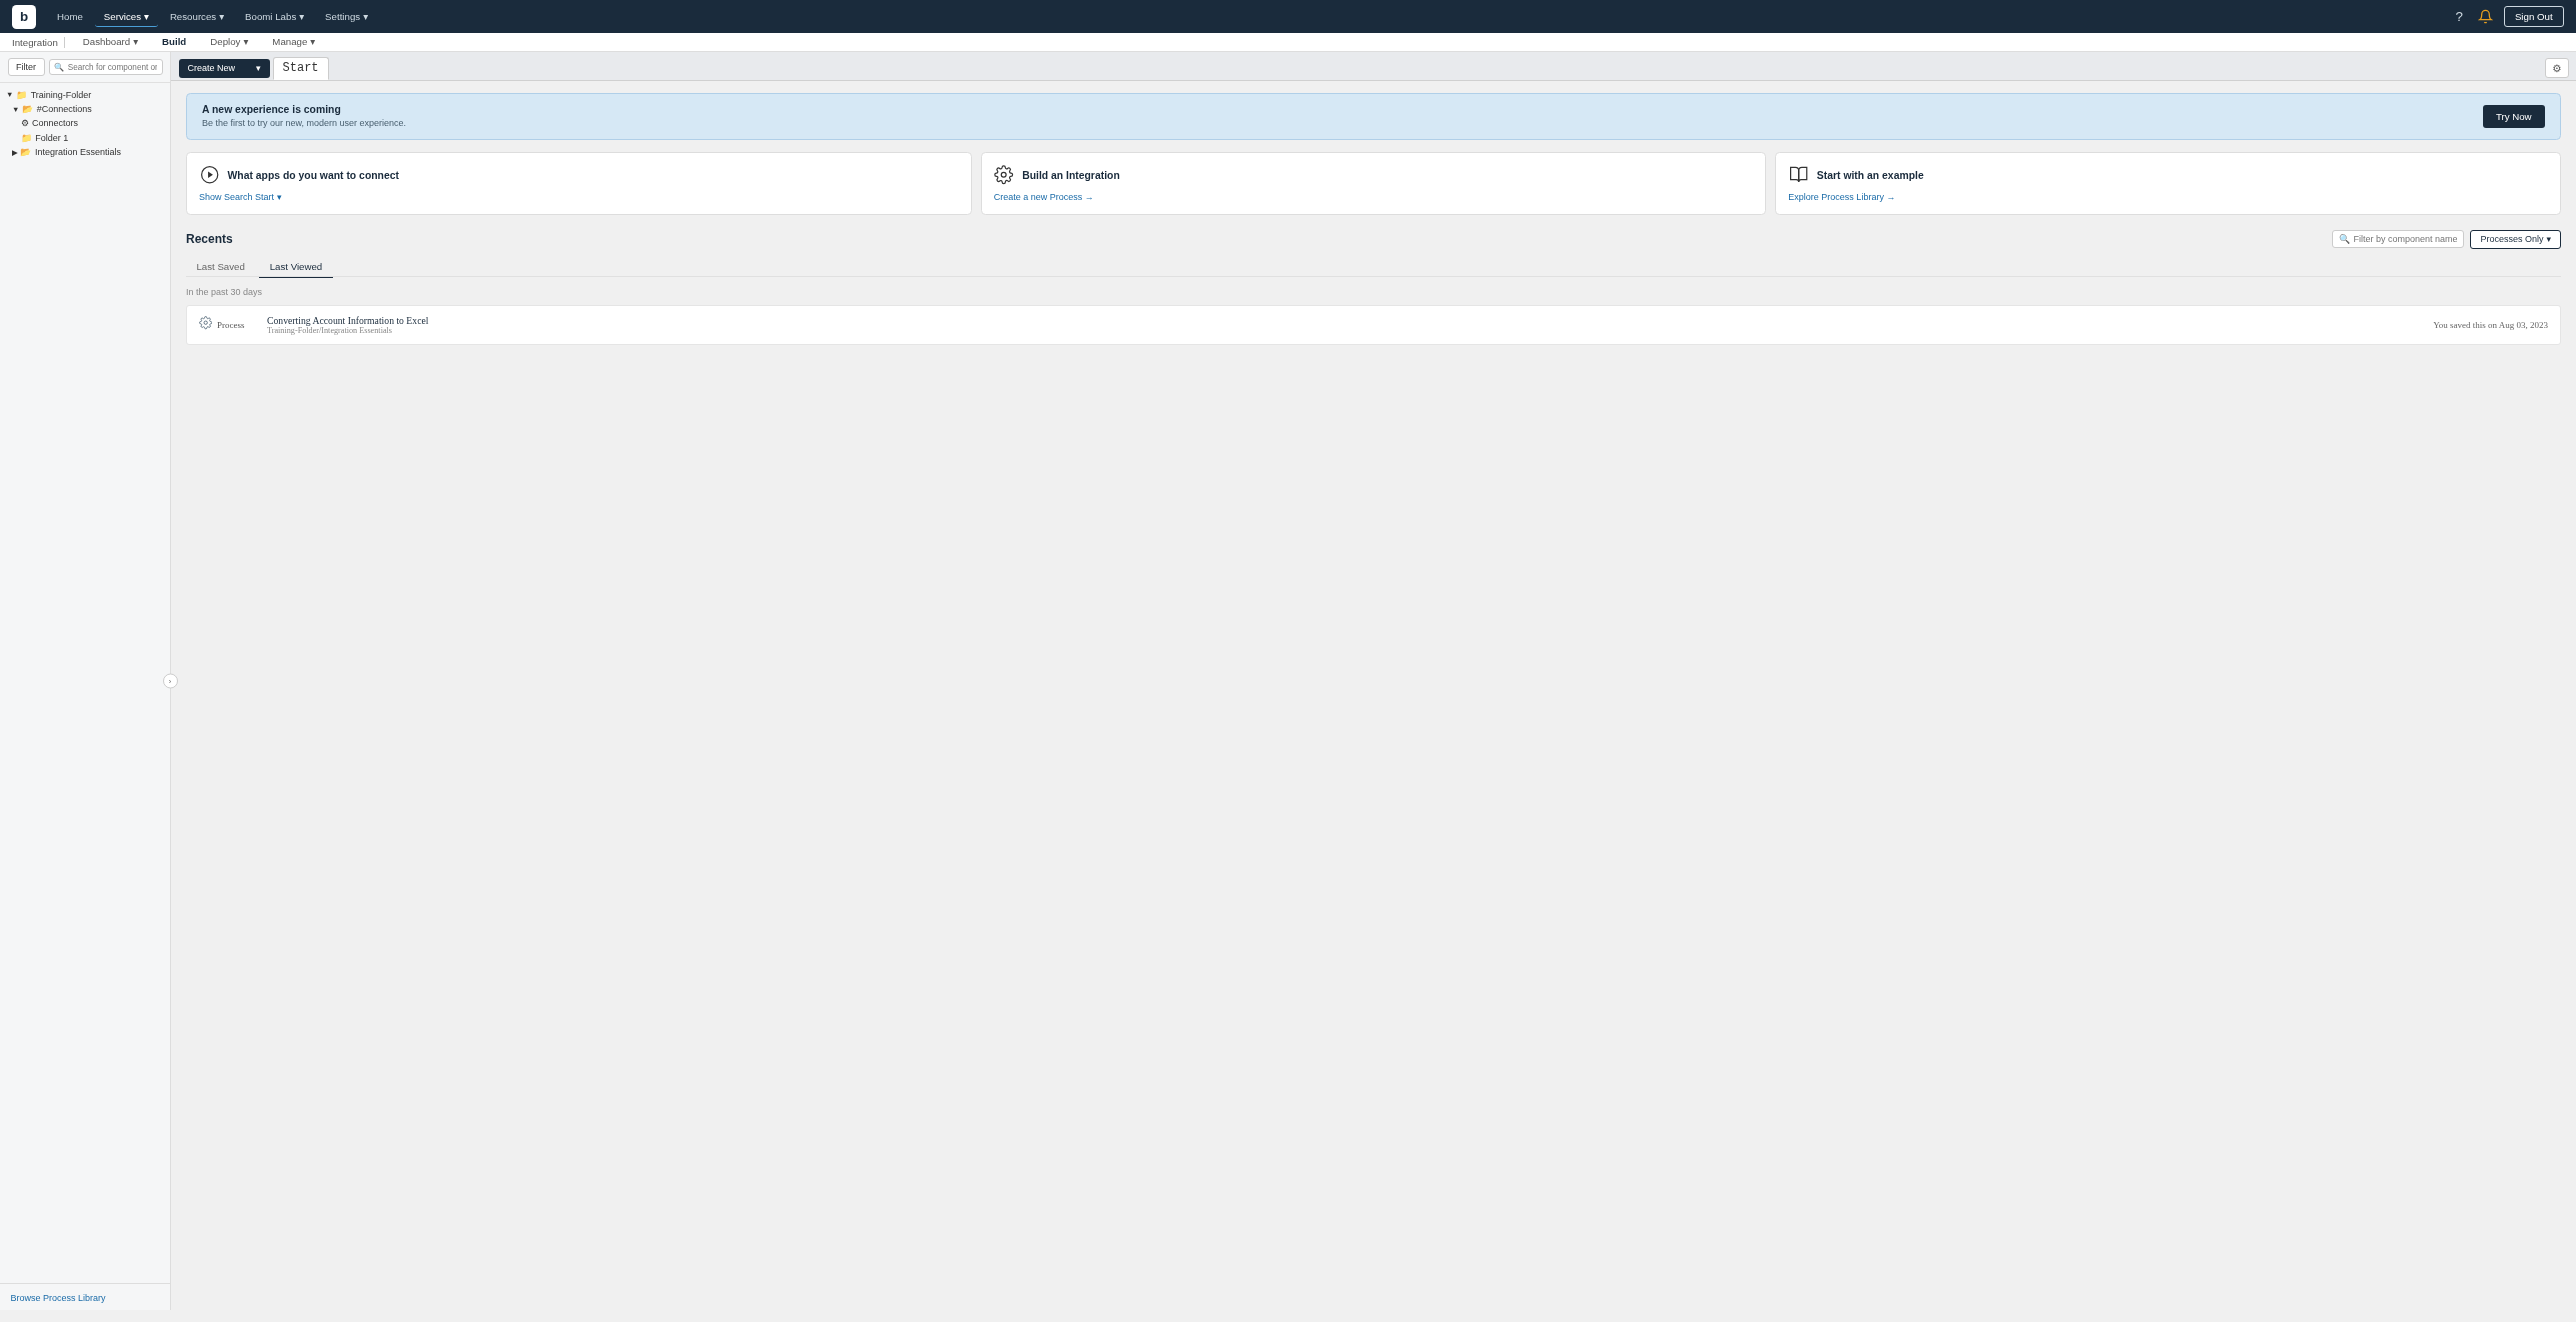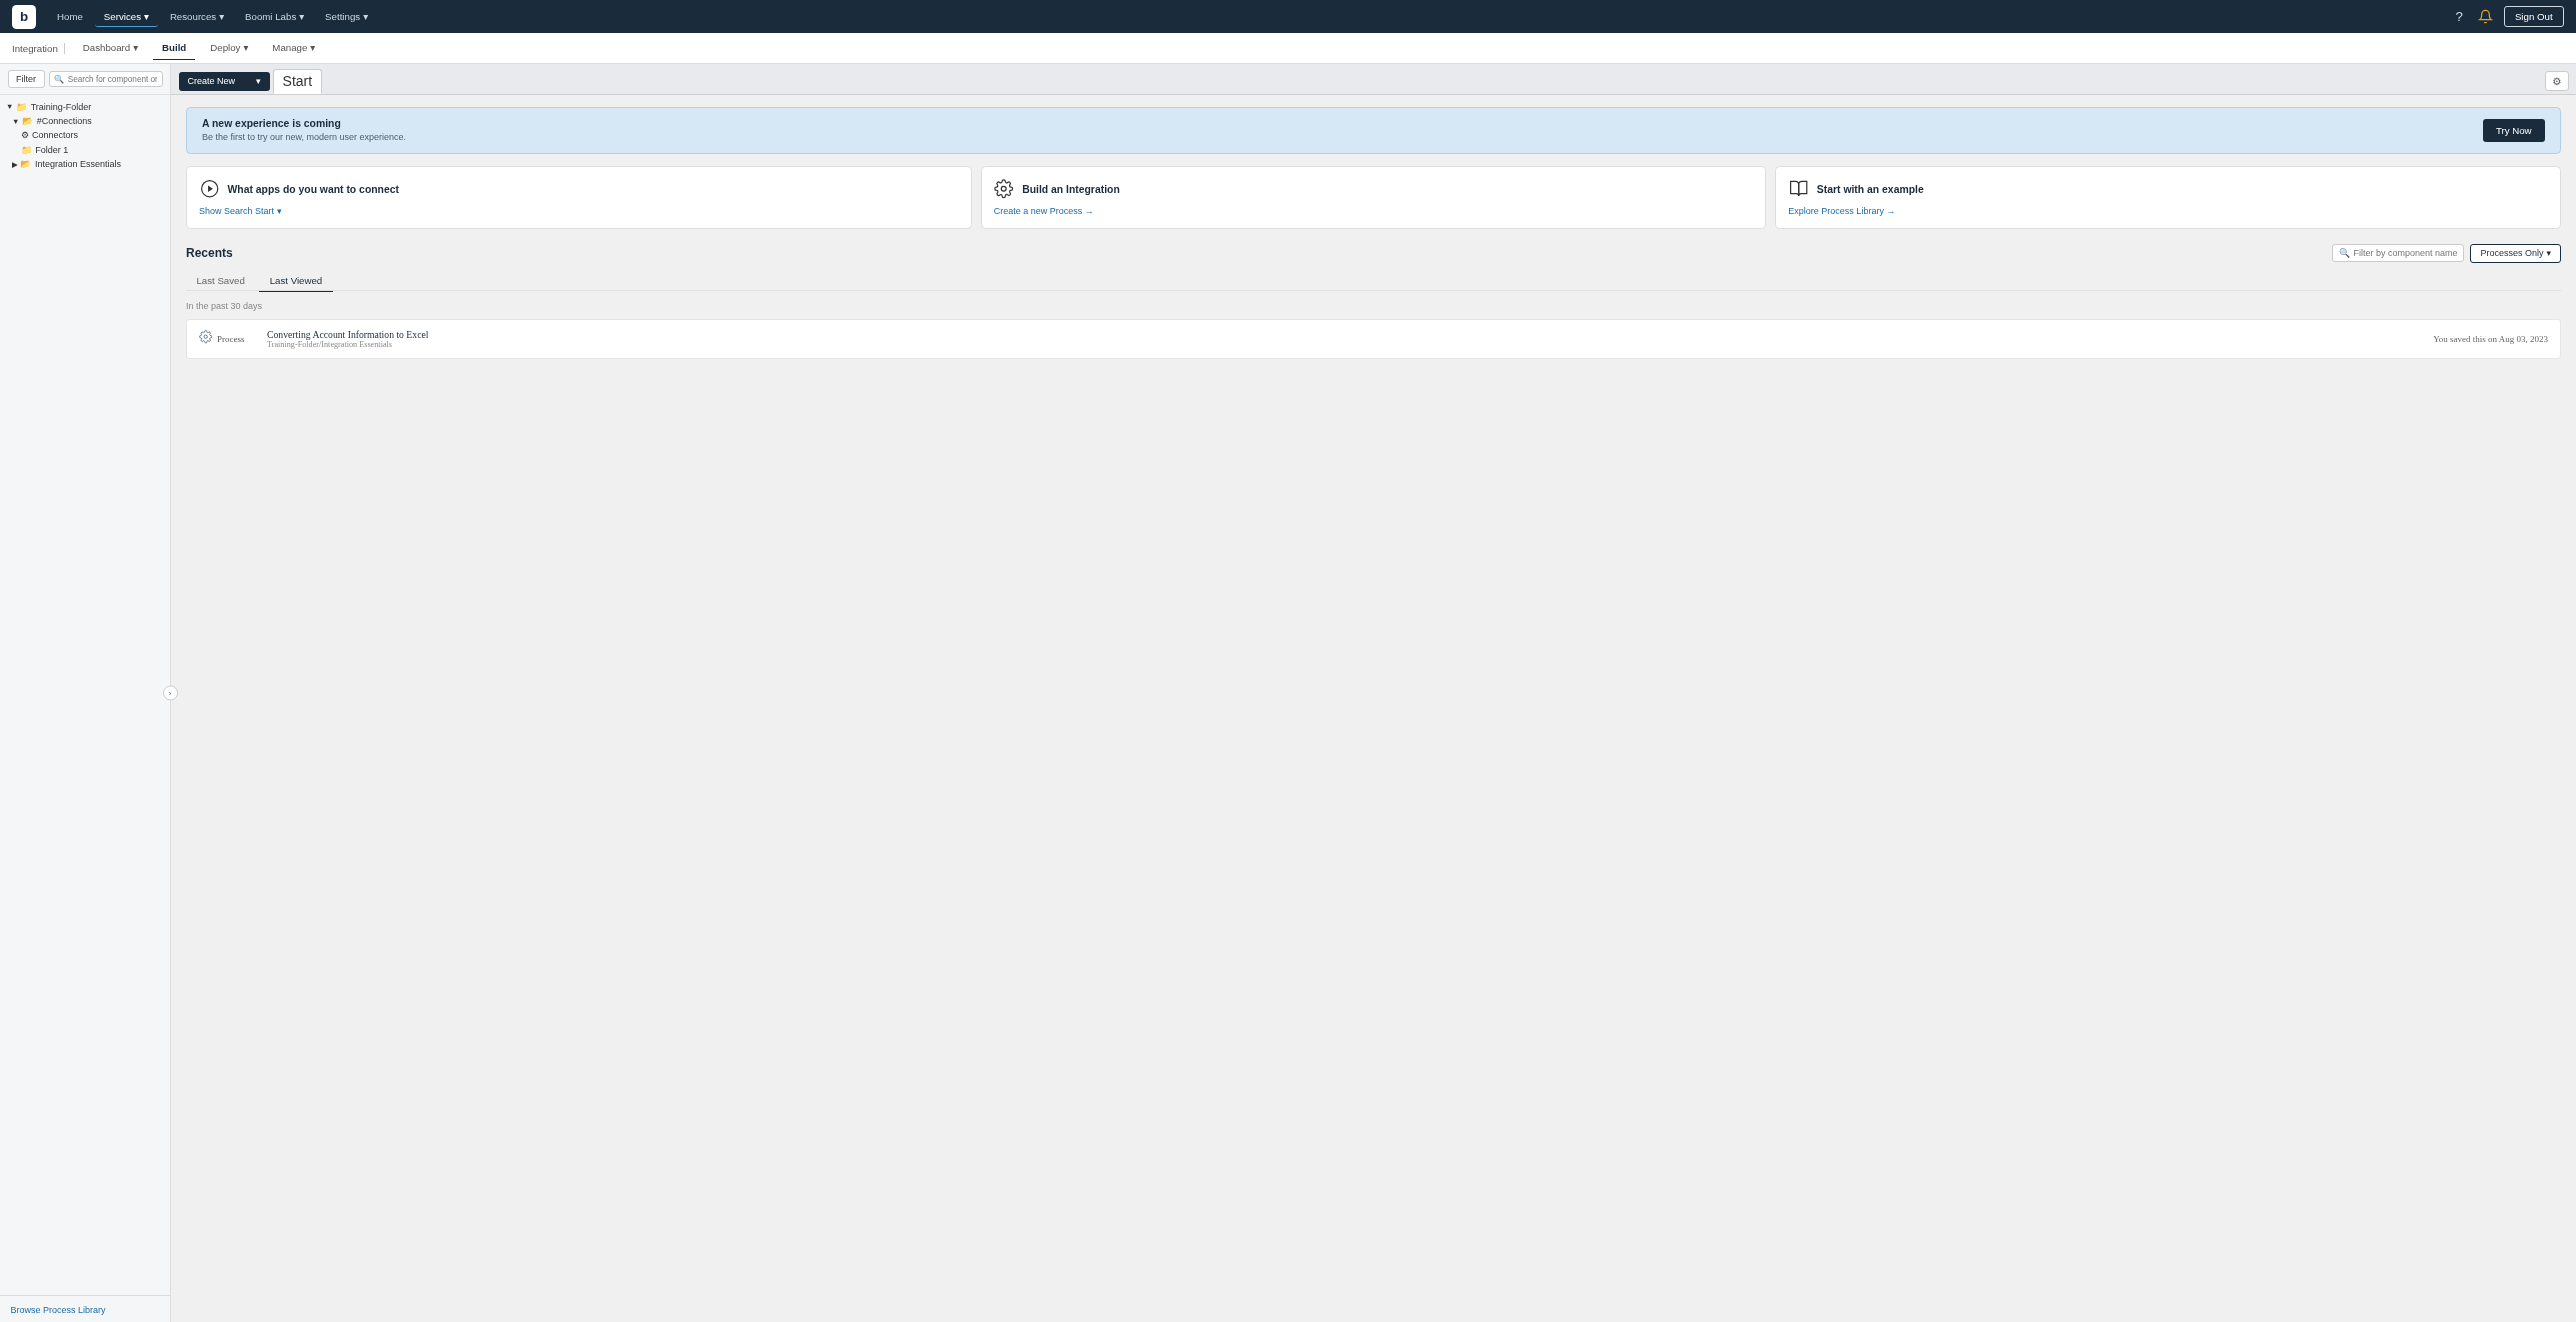--- a/index.html
+++ b/index.html
@@ -45,21 +45,21 @@
       cursor: pointer; font-size: 9.7px;
     }
 
     
     .sub-nav {
       background: #fff;
       border-bottom: 0.7px solid #ddd;
       display: flex;
       align-items: center;
       padding: 0 12px;
-      height: 31px;
+      height: 19px;
       gap: 6px;
     }
     .sub-nav-label {
       color: #555;
       font-size: 9.7px;
       padding-right: 6px;
       border-right: 0.7px solid #ccc;
       margin-right: 3px;
     }
     .sub-nav-item {
@@ -191,23 +191,24 @@
       font-size: 9px;
       cursor: pointer;
       display: flex; align-items: center; gap: 21px;
     }
     .tab-item {
       background: #f5f5f5;
       border: 0.7px solid #ccc;
       border-bottom: none;
       border-radius: 3px 3px 0 0;
       padding: 3.7px 9px;
-      font-size: 14px;
+      font-size: 12px;
       cursor: pointer;
       color: #555;
+      font-family: Liberation Mono, monospace;
     }
     .tab-item.active {
       background: #fff;
       color: #333;
       border-bottom: 0.7px solid #fff;
     }
     .tab-spacer { flex: 1; }
     .gear-btn {
       background: #fff;
       border: 0.7px solid #ccc;

